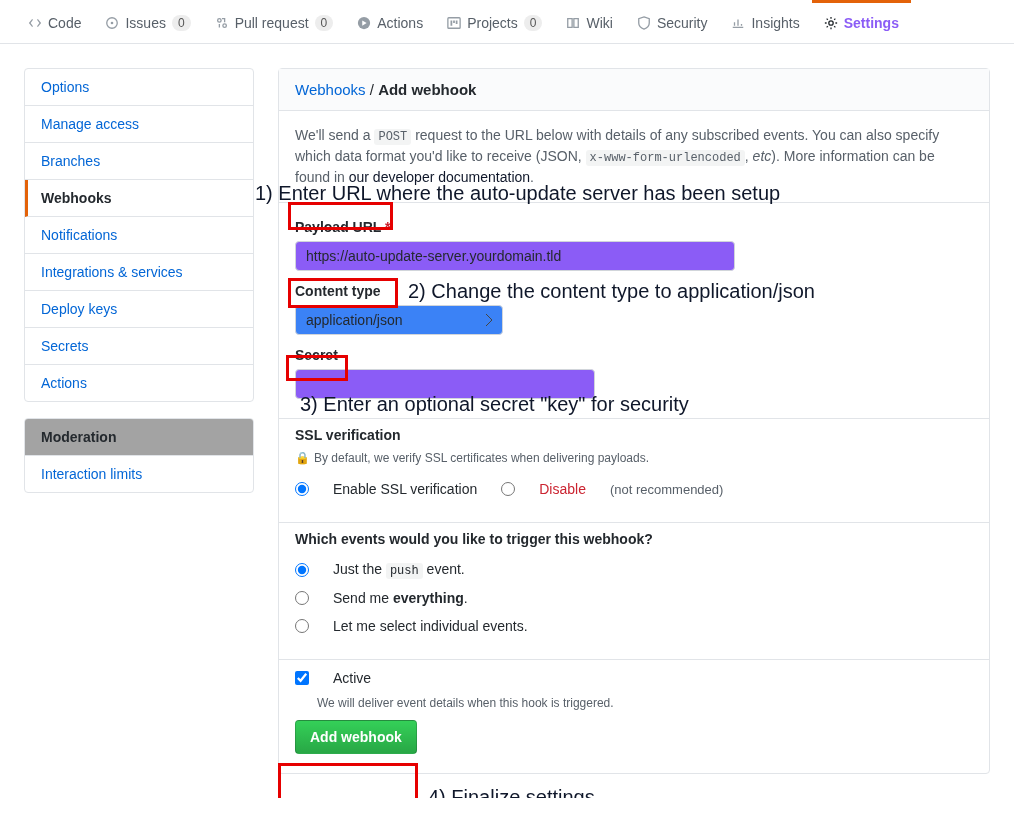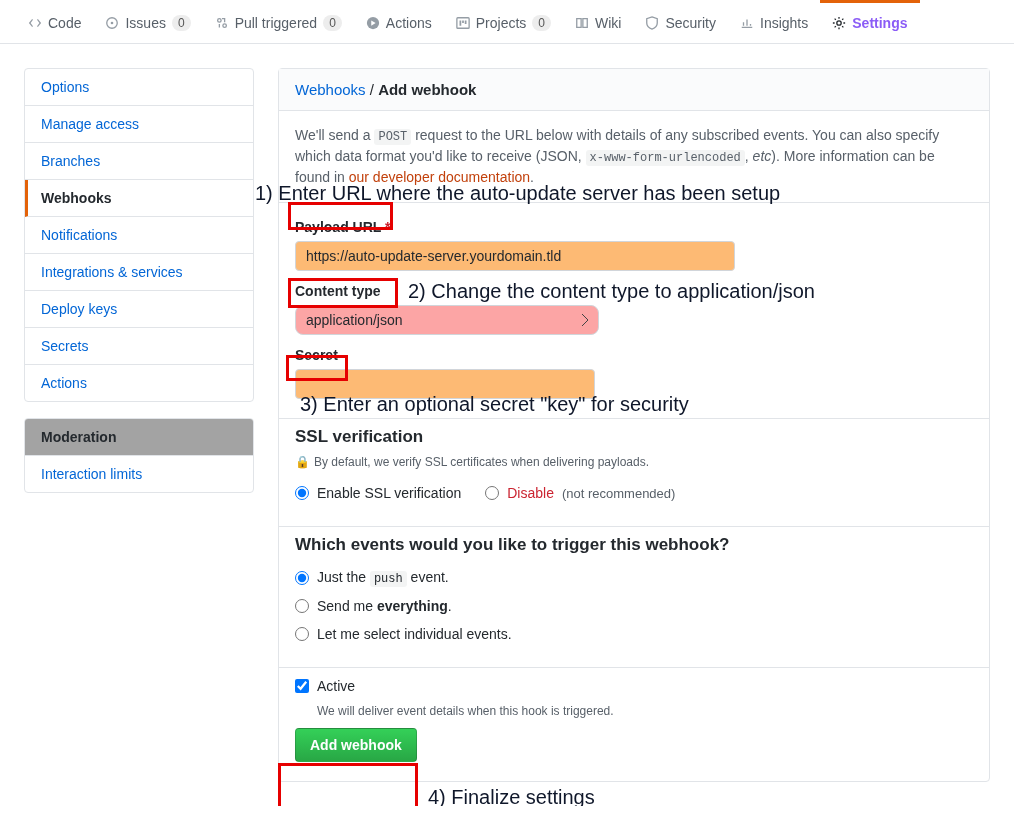--- a/index.html
+++ b/index.html
@@ -92,43 +92,43 @@
     font-size: 15px;
   }
   .panel-header a { color: #0366d6; text-decoration: none; }
   .panel-header strong { color: #24292e; font-weight: 600; }
   .panel-body {
     padding: 14px 16px;
     color: #586069;
     line-height: 1.5;
     border-bottom: 1px solid #e1e4e8;
   }
-  .panel-body a { color: #c2410c; text-decoration: none; }
+  .panel-body a { color: #0f172a; text-decoration: none; }
   code { font-family: SFMono-Regular, Consolas, "Liberation Mono", Menlo, monospace; font-size: 12px; background: rgba(27,31,35,0.05); padding: 1px 4px; border-radius: 3px; }
 
   .form-section { padding: 4px 16px 19px; border-bottom: 1px solid #e1e4e8; }
   .form-section:last-child { border-bottom: none; }
   .form-label {
     display: block;
     font-weight: 600;
     color: #24292e;
     margin: 12px 0 6px;
     font-size: 14px;
   }
   .required { color: #cb2431; }
   .form-input, .form-select {
     width: 440px;
     padding: 6px 10px;
     border: 1px solid #d1d5da;
     border-radius: 4px;
     font-size: 14px;
     color: #24292e;
-    background: #fdba74;
-  }
-  .form-select { width: 304px; appearance: none; background: #fca5a5; position: relative; border-radius: 8px; }
+    background: #8b5cf6;
+  }
+  .form-select { width: 208px; appearance: none; background: #3b82f6; position: relative; }
   .select-wrap { position: relative; display: inline-block; }
   .select-wrap::after {
     content: "";
     position: absolute;
     right: 10px;
     top: 50%;
     transform: translateY(-50%);
     width: 8px; height: 12px;
     background:
       linear-gradient(45deg, transparent 45%, #444 45%, #444 55%, transparent 55%) 0 0/8px 6px no-repeat,
@@ -137,26 +137,26 @@
   }
   .hint {
     font-size: 12px;
     color: #586069;
     margin-top: 4px;
   }
   .section-title {
     font-weight: 600;
     color: #24292e;
     margin: 4px 0 8px;
-    font-size: 17px;
+    font-size: 14px;
   }
   .radio-row, .check-row {
     display: flex;
     align-items: center;
-    gap: 8px;
+    gap: 24px;
     padding: 6px 0;
     color: #24292e;
     font-size: 14px;
   }
   .radio-group-inline { display: flex; gap: 24px; align-items: center; }
   .radio-row input[type=radio], .check-row input[type=checkbox] {
     width: 14px; height: 14px;
   }
   .danger { color: #cb2431; }
   .muted { color: #586069; font-size: 13px; }
@@ -203,21 +203,21 @@
         <circle cx="8" cy="8" r="6" fill="none" stroke="#959da5" stroke-width="1.5"></circle>
         <circle cx="8" cy="8" r="1.5"></circle>
       </svg>
     <span>Issues</span>
     <span class="count">0</span>
   </div>
   <div class="tab">
     <svg width="14" height="14" viewBox="0 0 16 16">
         <path d="M5 3a2 2 0 100 4 2 2 0 000-4zm0 6v4M11 13a2 2 0 100-4 2 2 0 000 4zm0-6V3H8" fill="none" stroke="#959da5" stroke-width="1.5"></path>
       </svg>
-    <span>Pull triggered</span>
+    <span>Pull request</span>
     <span class="count">0</span>
   </div>
   <div class="tab">
     <svg width="14" height="14" viewBox="0 0 16 16">
         <circle cx="8" cy="8" r="7" fill="#959da5"></circle>
         <path d="M6 5l5 3-5 3z" fill="#fff"></path>
       </svg>
     <span>Actions</span>
   </div>
   <div class="tab">

